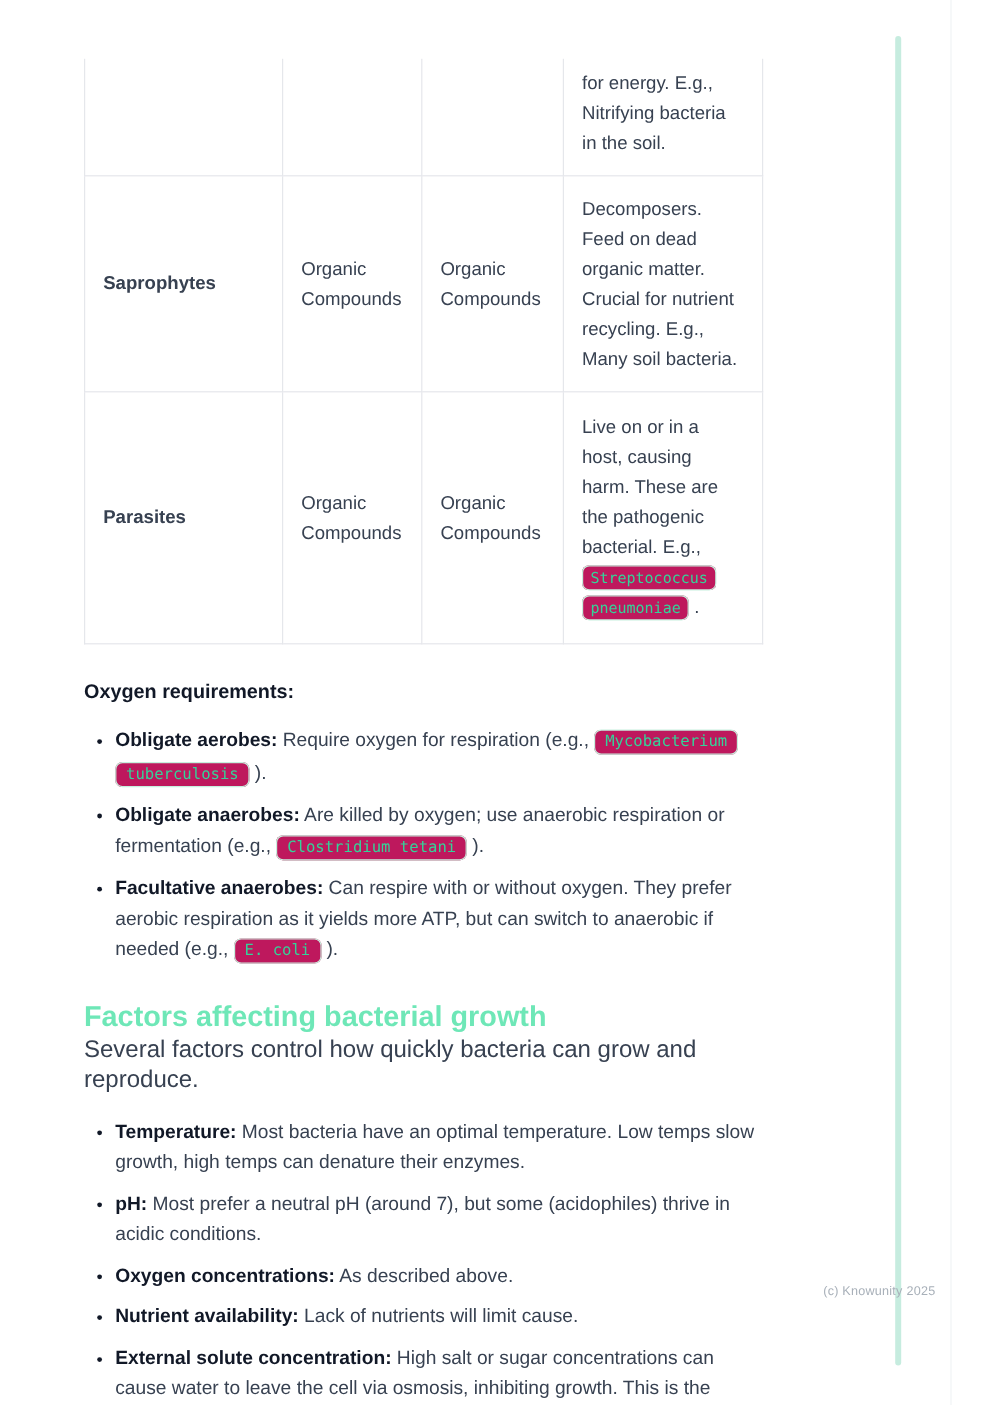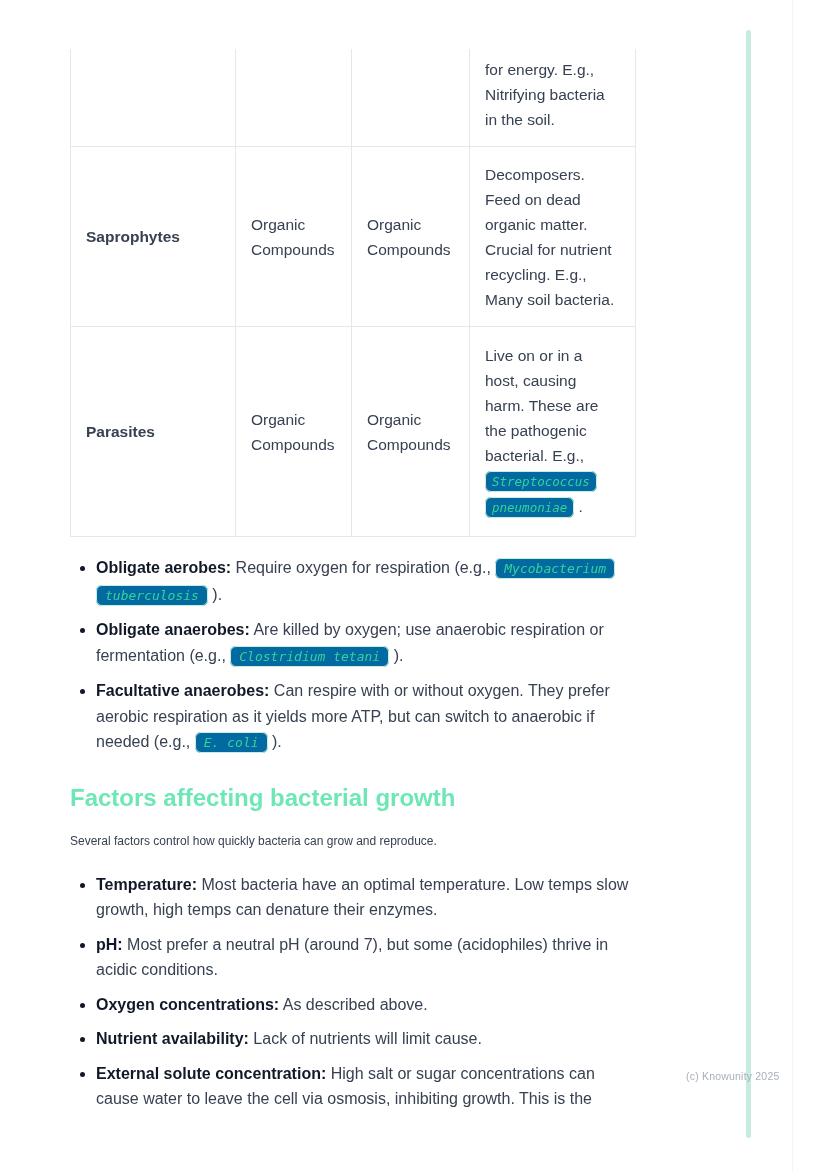--- a/index.html
+++ b/index.html
@@ -42,48 +42,46 @@
   tr.row-saprophytes { height: 180px; }
   tr.row-parasites { height: 210px; }
   .name-cell { font-weight: bold; color: #1f2937; padding-left: 18px; }
   .desc-cell { padding-left: 16px; padding-right: 13px; }
 
   
   .chip {
     font-family: "DejaVu Sans Mono", monospace;
     font-size: 13px;
     color: #34d399;
-    background: #0369a1;
+    background: #be185d;
     border: 1px solid #c6f0de;
     border-radius: 6px;
     padding: 2px 8px;
     box-decoration-break: clone;
-    font-style: italic;
     -webkit-box-decoration-break: clone;
   }
   .desc-cell .chip { font-size: 12.5px; padding: 2px 6px; }
 
   
   h3.subheading {
     margin-top: 30px;
     font-size: 16.5px;
     line-height: 20px;
     font-weight: bold;
     color: #111827;
   }
   h2.green-heading {
     margin-top: 26px;
     font-size: 24px;
     line-height: 31px;
     font-weight: bold;
     color: #6ee7b7;
   }
   p.para {
-    margin-top: 16px;
-    font-size: 12px;
+    font-size: 20px;
     line-height: 25px;
     color: #374151;
   }
 
   
   ul.bullets {
     margin-top: 18px;
     padding-left: 26px;
     list-style: disc;
   }
@@ -154,20 +152,21 @@
         </tr>
         <tr class="row-parasites">
           <td class="name-cell">Parasites</td>
           <td>Organic Compounds</td>
           <td>Organic Compounds</td>
           <td class="desc-cell"><span>Live on or in a host, causing harm. These are the pathogenic bacterial. E.g., </span><code class="chip">Streptococcus pneumoniae</code><span> .</span></td>
         </tr>
       </tbody>
     </table>
 
+    <h3 class="subheading">Oxygen requirements:</h3>
 
     <ul class="bullets">
       <li><span class="term">Obligate aerobes:</span><span> Require oxygen for respiration (e.g., </span><code class="chip">Mycobacterium tuberculosis</code><span> ).</span></li>
       <li><span class="term">Obligate anaerobes:</span><span> Are killed by oxygen; use anaerobic respiration or fermentation (e.g., </span><code class="chip">Clostridium tetani</code><span> ).</span></li>
       <li><span class="term">Facultative anaerobes:</span><span> Can respire with or without oxygen. They prefer aerobic respiration as it yields more ATP, but can switch to anaerobic if needed (e.g., </span><code class="chip">E. coli</code><span> ).</span></li>
     </ul>
 
     <h2 class="green-heading">Factors affecting bacterial growth</h2>
 
     <p class="para">Several factors control how quickly bacteria can grow and reproduce.</p>

